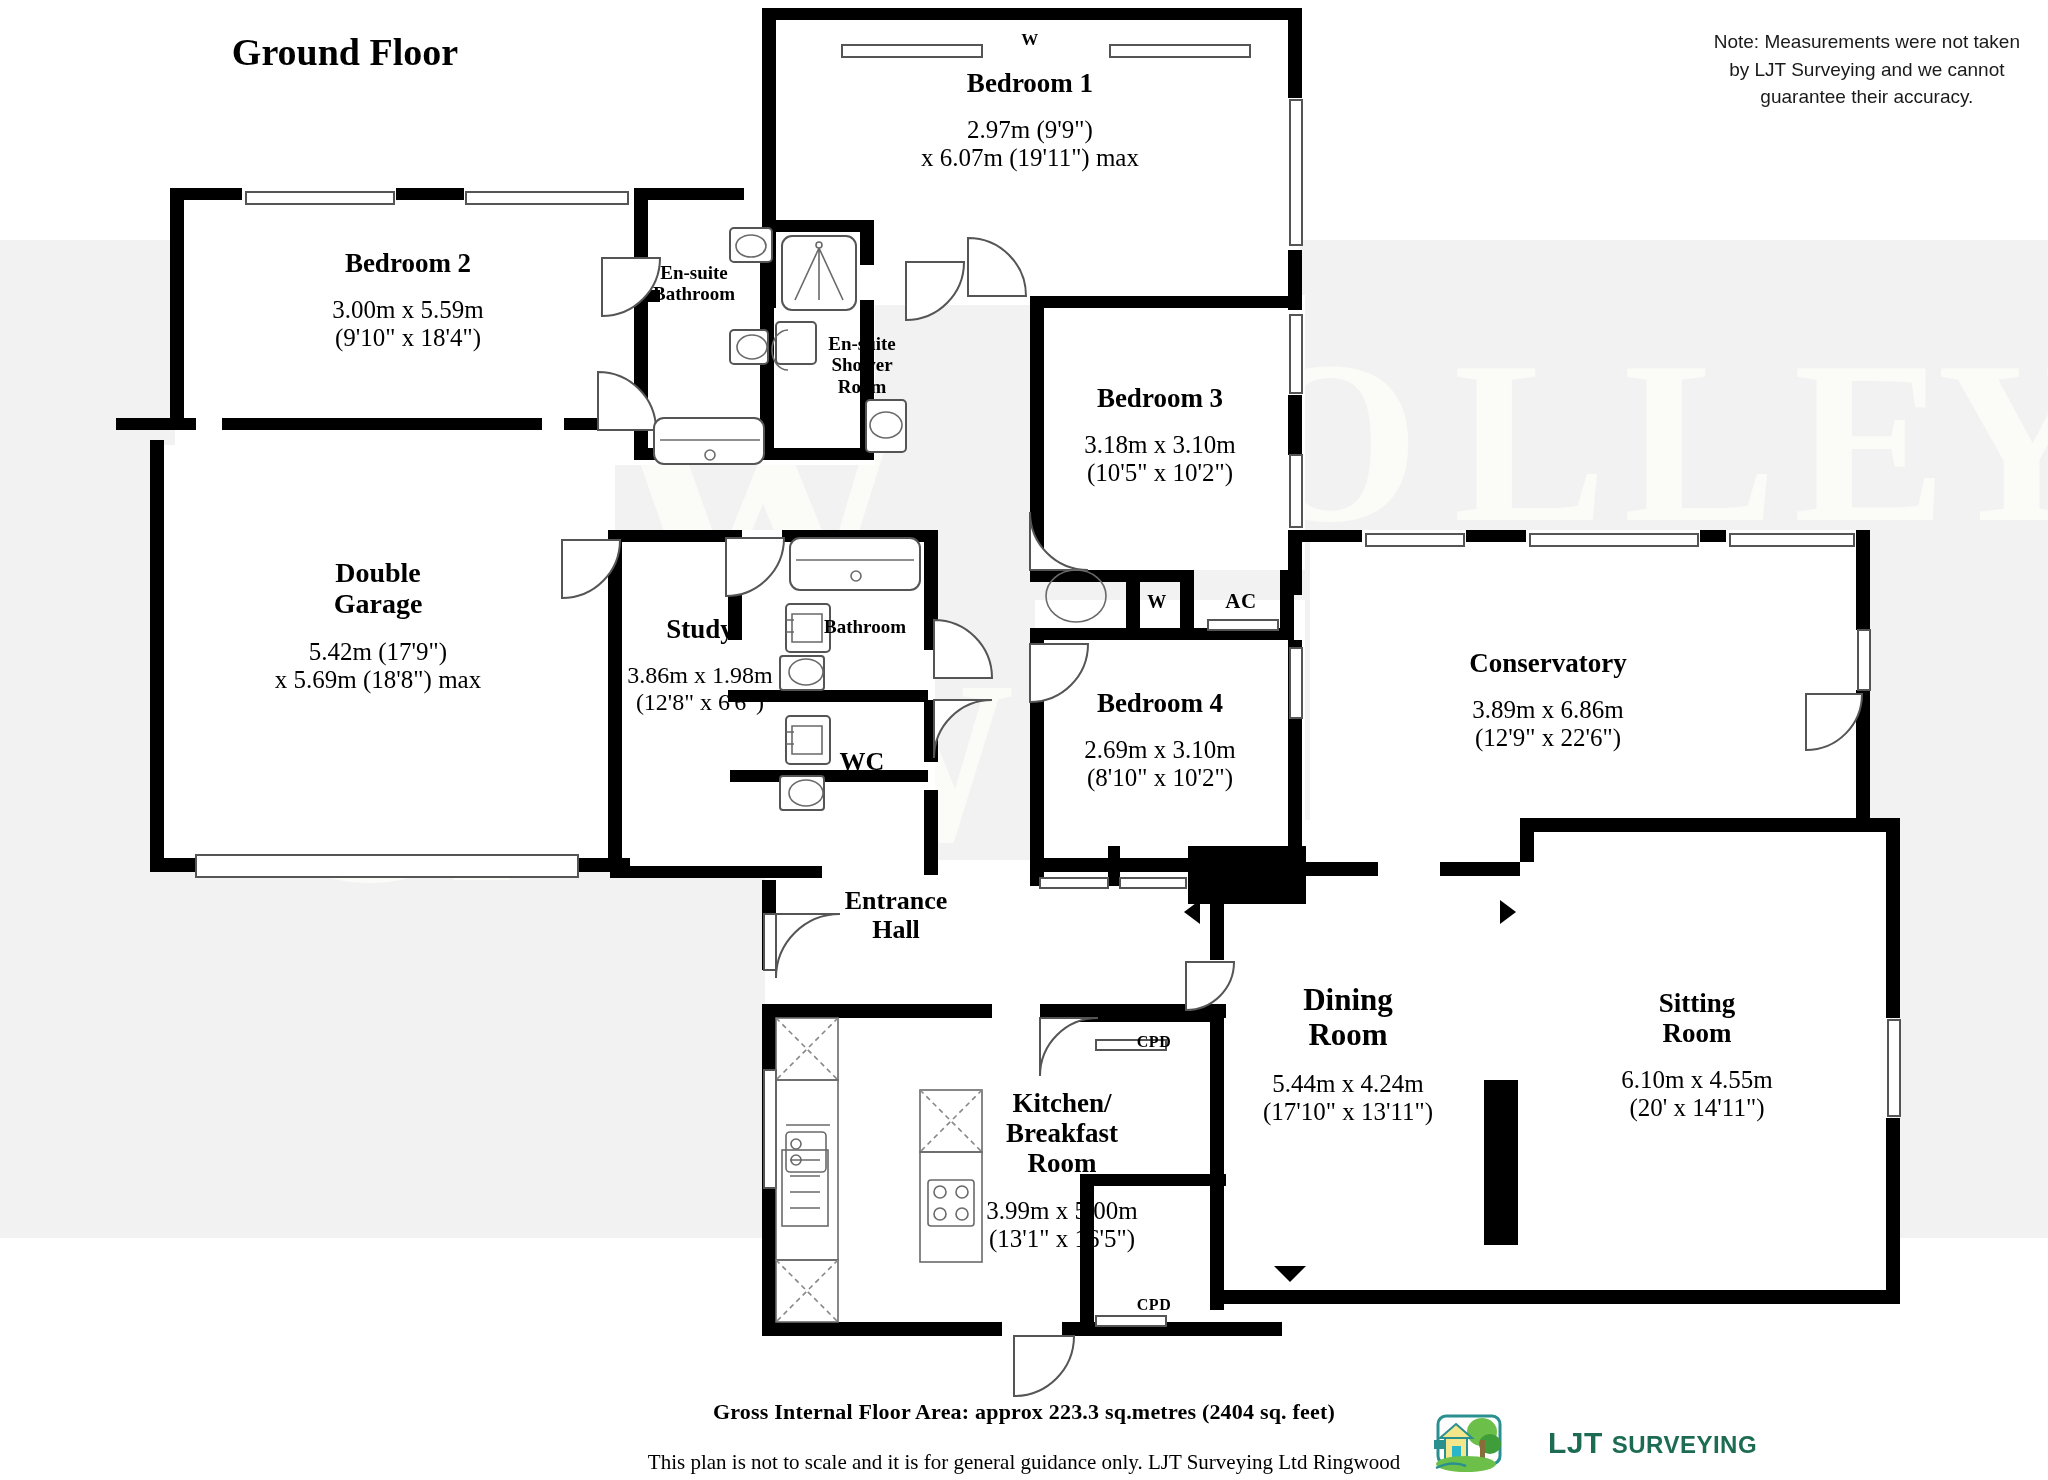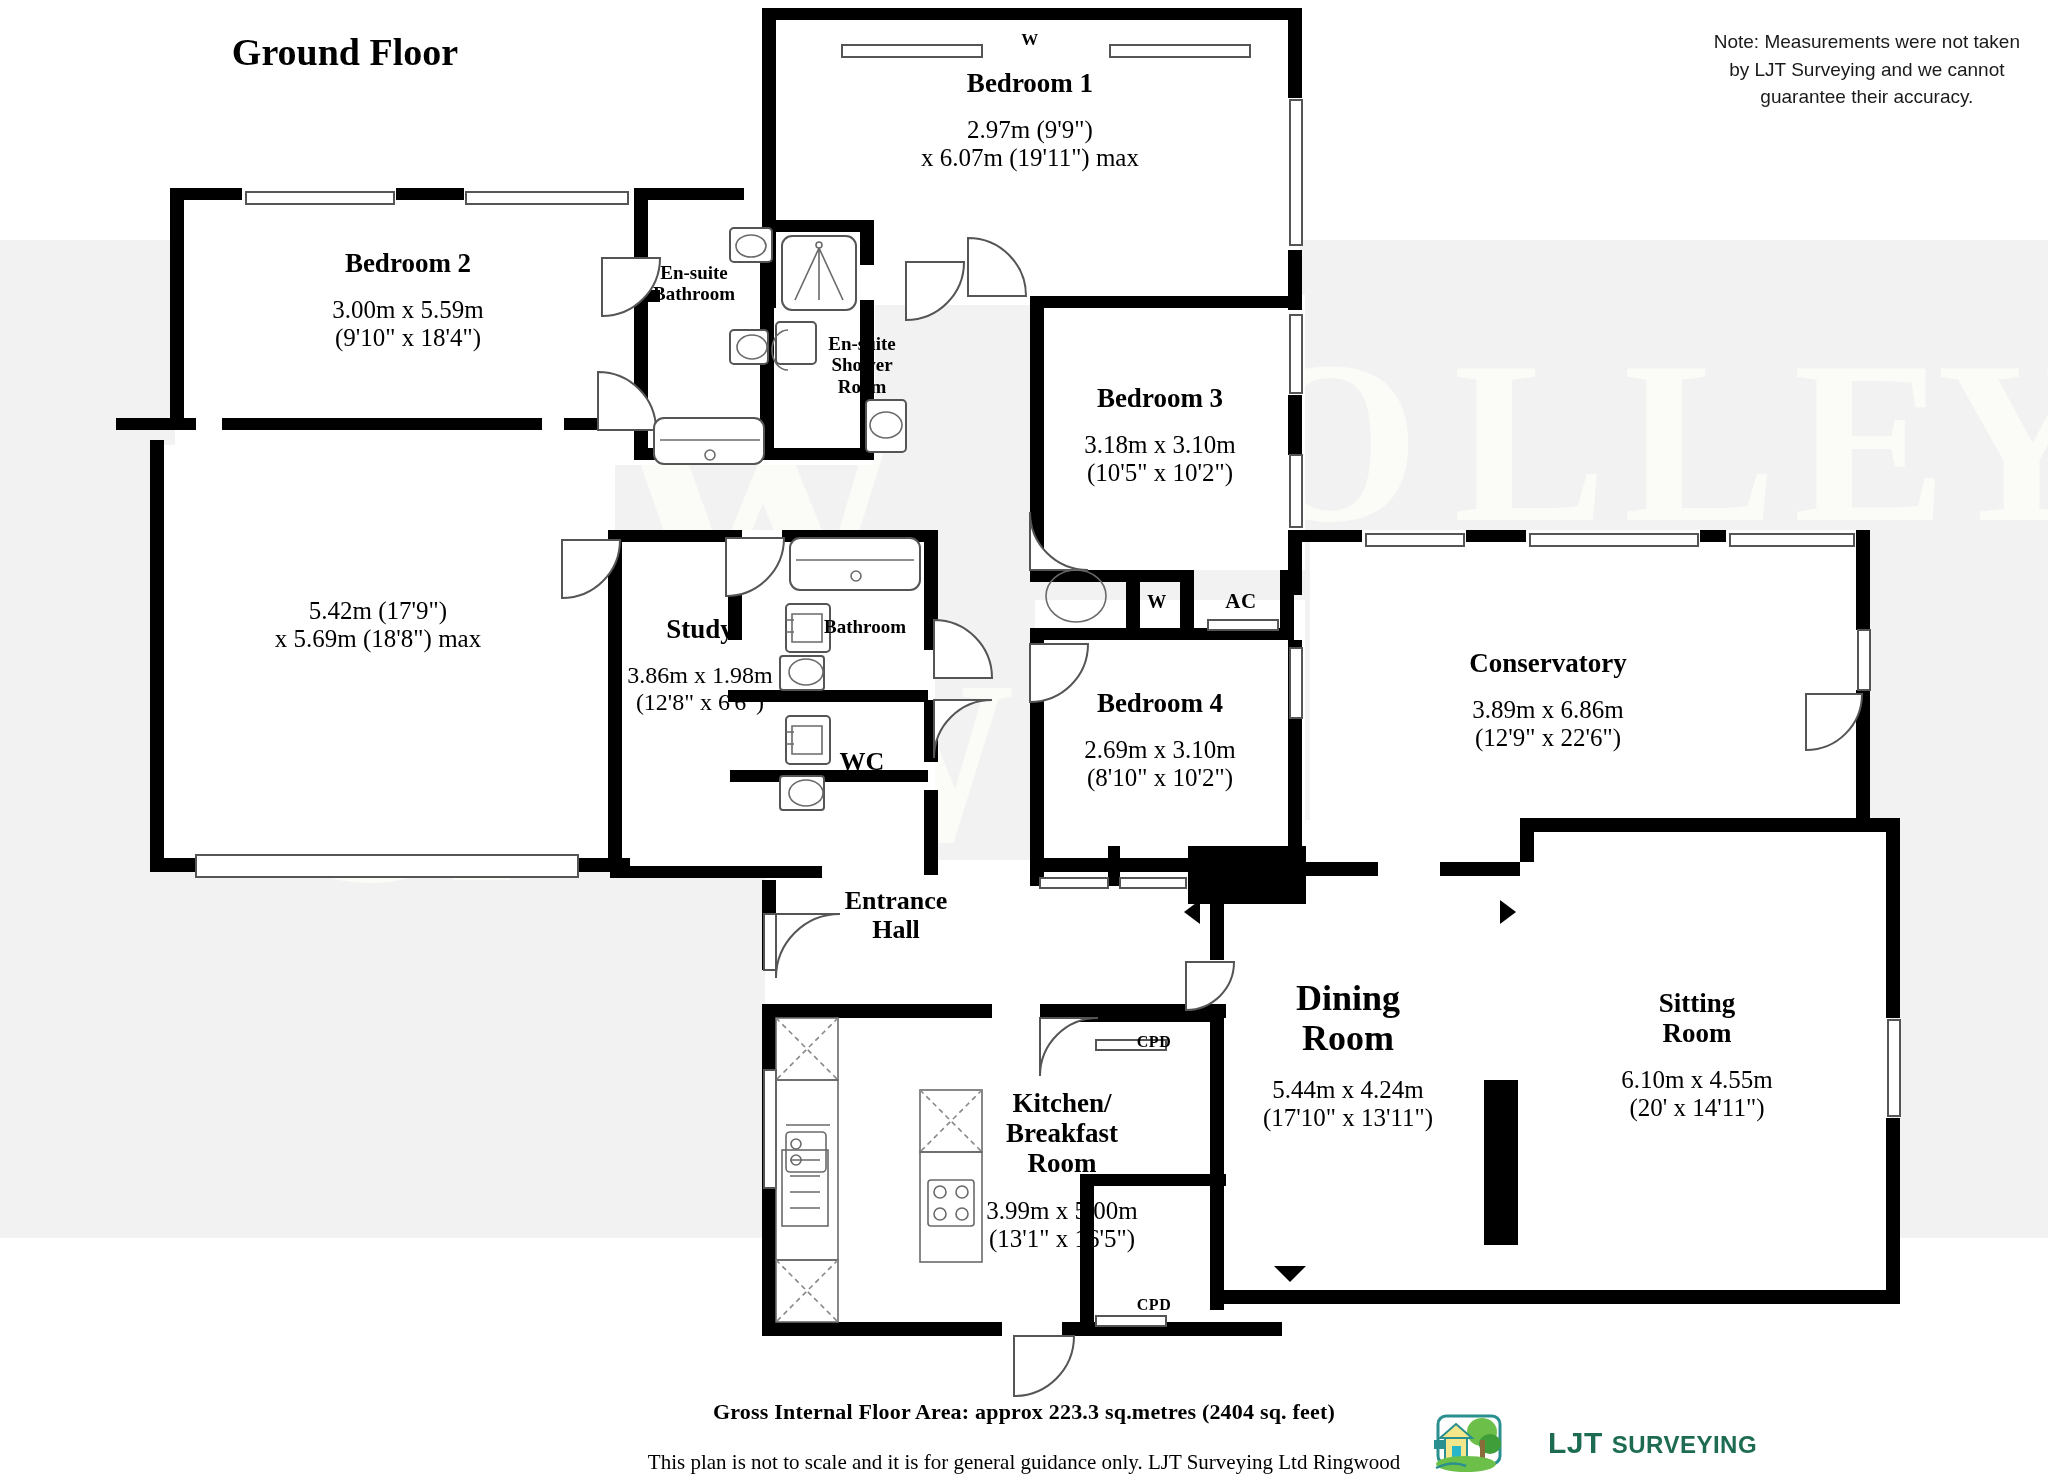--- a/index.html
+++ b/index.html
@@ -418,35 +418,37 @@
   <div class="room-name" style="font-size:27px">Bedroom 3</div>
   <div class="room-dims" style="font-size:25px">3.18m x 3.10m
 (10'5" x 10'2")</div>
 </div>
 <div class="lbl" style="left:1160px; top:740px;">
   <div class="room-name" style="font-size:27px">Bedroom 4</div>
   <div class="room-dims" style="font-size:25px">2.69m x 3.10m
 (8'10" x 10'2")</div>
 </div>
 <div class="lbl" style="left:378px; top:625px;">
+  <div class="room-name" style="font-size:28px">Double
+Garage</div>
   <div class="room-dims" style="font-size:25px">5.42m (17'9")
 x 5.69m (18'8") max</div>
 </div>
 <div class="lbl" style="left:700px; top:665px;">
   <div class="room-name" style="font-size:27px">Study</div>
   <div class="room-dims" style="font-size:24px">3.86m x 1.98m
 (12'8" x 6'6")</div>
 </div>
 <div class="lbl" style="left:1548px; top:700px;">
   <div class="room-name" style="font-size:27px">Conservatory</div>
   <div class="room-dims" style="font-size:25px">3.89m x 6.86m
 (12'9" x 22'6")</div>
 </div>
 <div class="lbl" style="left:1348px; top:1055px;">
-  <div class="room-name" style="font-size:36px">Dining
+  <div class="room-name" style="font-size:31px">Dining
 Room</div>
   <div class="room-dims" style="font-size:25px">5.44m x 4.24m
 (17'10" x 13'11")</div>
 </div>
 <div class="lbl" style="left:1697px; top:1055px;">
   <div class="room-name" style="font-size:27px">Sitting
 Room</div>
   <div class="room-dims" style="font-size:25px">6.10m x 4.55m
 (20' x 14'11")</div>
 </div>

